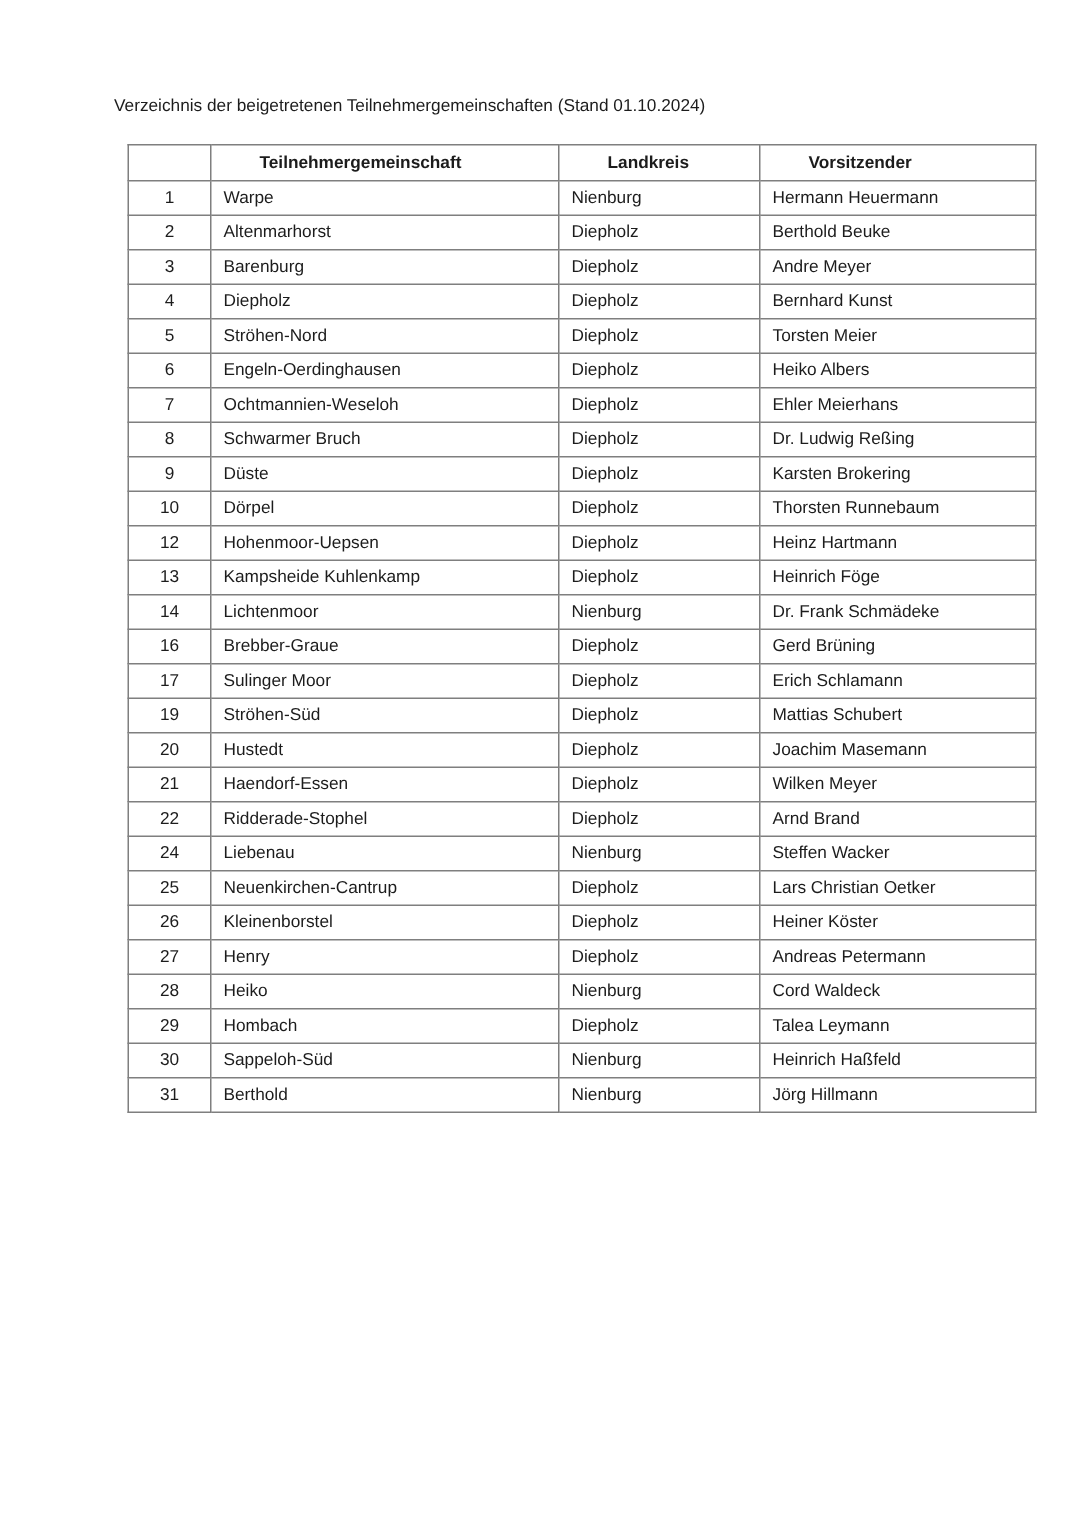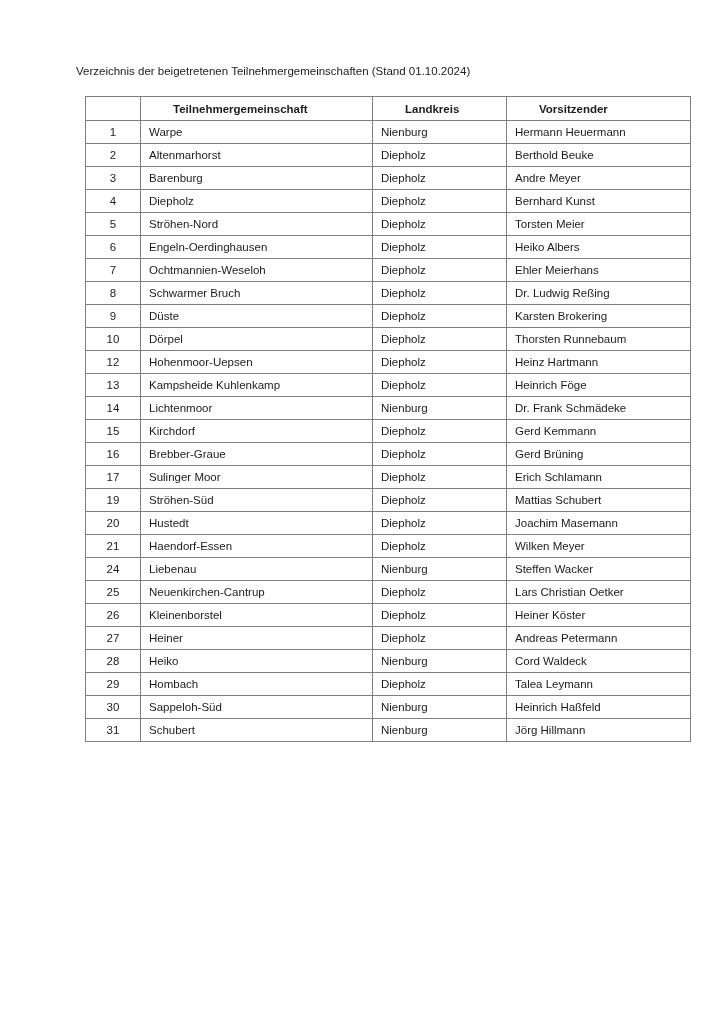--- a/index.html
+++ b/index.html
@@ -149,26 +149,20 @@
           <td class="col-landkreis">Diepholz</td>
           <td class="col-vorsitzender">Heinrich Föge</td>
         </tr>
         <tr>
           <td class="col-nr">14</td>
           <td class="col-name">Lichtenmoor</td>
           <td class="col-landkreis">Nienburg</td>
           <td class="col-vorsitzender">Dr. Frank Schmädeke</td>
         </tr>
         <tr>
-          <td class="col-nr">15</td>
-          <td class="col-name">Kirchdorf</td>
-          <td class="col-landkreis">Diepholz</td>
-          <td class="col-vorsitzender">Gerd Kemmann</td>
-        </tr>
-        <tr>
           <td class="col-nr">16</td>
           <td class="col-name">Brebber-Graue</td>
           <td class="col-landkreis">Diepholz</td>
           <td class="col-vorsitzender">Gerd Brüning</td>
         </tr>
         <tr>
           <td class="col-nr">17</td>
           <td class="col-name">Sulinger Moor</td>
           <td class="col-landkreis">Diepholz</td>
           <td class="col-vorsitzender">Erich Schlamann</td>
@@ -185,40 +179,46 @@
           <td class="col-landkreis">Diepholz</td>
           <td class="col-vorsitzender">Joachim Masemann</td>
         </tr>
         <tr>
           <td class="col-nr">21</td>
           <td class="col-name">Haendorf-Essen</td>
           <td class="col-landkreis">Diepholz</td>
           <td class="col-vorsitzender">Wilken Meyer</td>
         </tr>
         <tr>
+          <td class="col-nr">22</td>
+          <td class="col-name">Ridderade-Stophel</td>
+          <td class="col-landkreis">Diepholz</td>
+          <td class="col-vorsitzender">Arnd Brand</td>
+        </tr>
+        <tr>
           <td class="col-nr">24</td>
           <td class="col-name">Liebenau</td>
           <td class="col-landkreis">Nienburg</td>
           <td class="col-vorsitzender">Steffen Wacker</td>
         </tr>
         <tr>
           <td class="col-nr">25</td>
           <td class="col-name">Neuenkirchen-Cantrup</td>
           <td class="col-landkreis">Diepholz</td>
           <td class="col-vorsitzender">Lars Christian Oetker</td>
         </tr>
         <tr>
           <td class="col-nr">26</td>
           <td class="col-name">Kleinenborstel</td>
           <td class="col-landkreis">Diepholz</td>
           <td class="col-vorsitzender">Heiner Köster</td>
         </tr>
         <tr>
           <td class="col-nr">27</td>
-          <td class="col-name">Heiner</td>
+          <td class="col-name">Henry</td>
           <td class="col-landkreis">Diepholz</td>
           <td class="col-vorsitzender">Andreas Petermann</td>
         </tr>
         <tr>
           <td class="col-nr">28</td>
           <td class="col-name">Heiko</td>
           <td class="col-landkreis">Nienburg</td>
           <td class="col-vorsitzender">Cord Waldeck</td>
         </tr>
         <tr>
@@ -228,20 +228,20 @@
           <td class="col-vorsitzender">Talea Leymann</td>
         </tr>
         <tr>
           <td class="col-nr">30</td>
           <td class="col-name">Sappeloh-Süd</td>
           <td class="col-landkreis">Nienburg</td>
           <td class="col-vorsitzender">Heinrich Haßfeld</td>
         </tr>
         <tr>
           <td class="col-nr">31</td>
-          <td class="col-name">Schubert</td>
+          <td class="col-name">Berthold</td>
           <td class="col-landkreis">Nienburg</td>
           <td class="col-vorsitzender">Jörg Hillmann</td>
         </tr>
       </tbody>
   </table>
 
 </div>
 
 </body></html>

